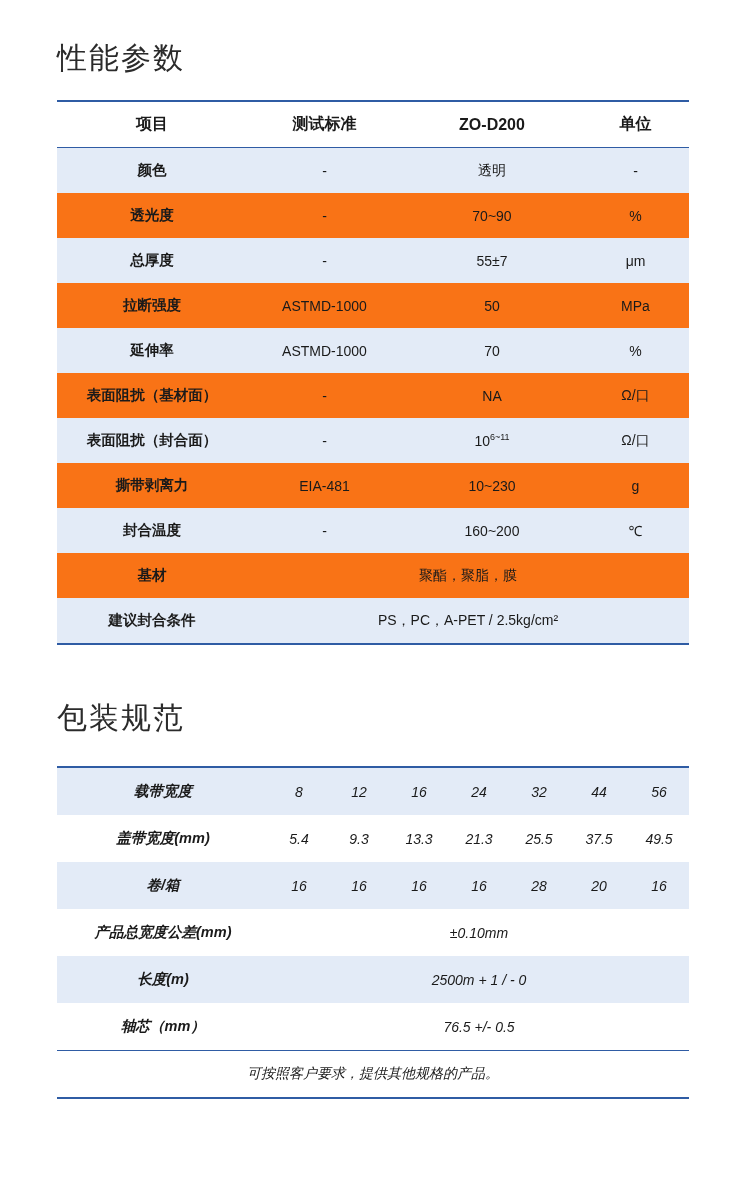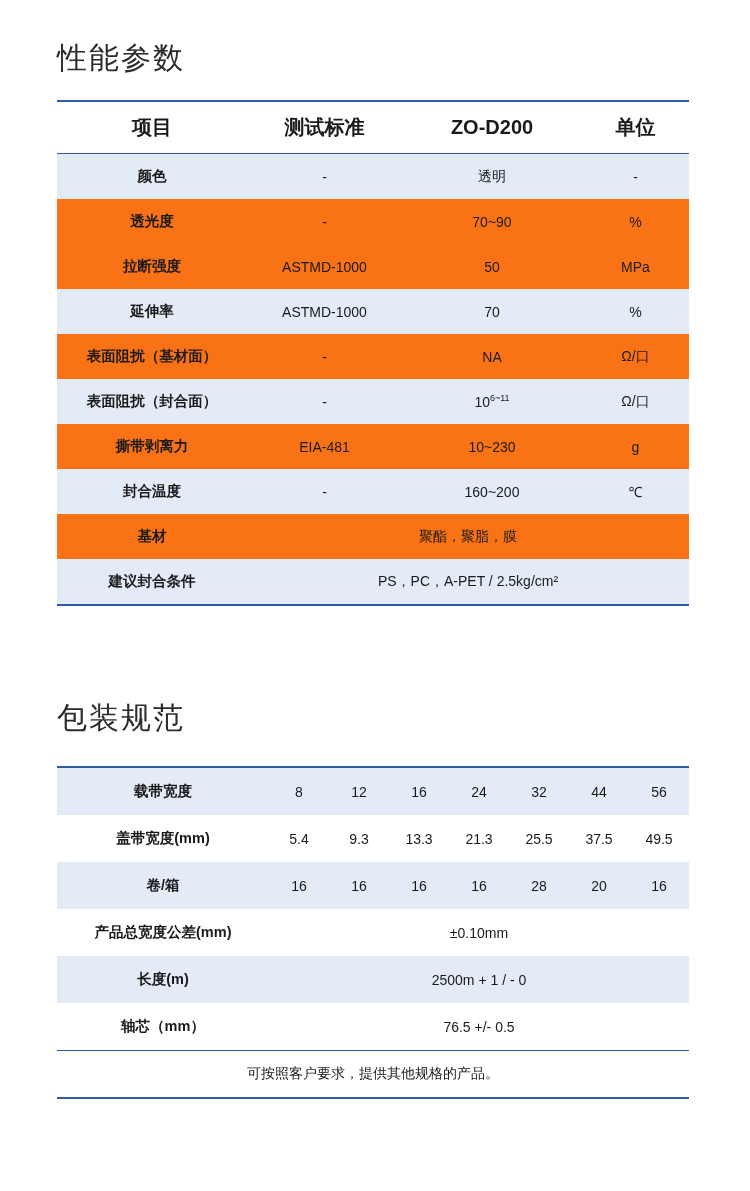--- a/index.html
+++ b/index.html
@@ -47,21 +47,21 @@
     position: absolute;
     left: 57px;
     top: 100px;
   }
   .pack-table {
     position: absolute;
     left: 57px;
     top: 766px;
   }
   .perf-table thead th {
-    font-size: 20px;
+    font-size: 16px;
     font-weight: bold;
     color: #1a1a1a;
     padding: 12px 4px;
     text-align: center;
     border-top: 2px solid #2f5ca4;
     border-bottom: 1px solid #2f5ca4;
     background: #ffffff;
   }
   .perf-table tbody td {
     font-size: 14px;
@@ -82,20 +82,21 @@
   }
   .perf-table tbody tr:last-child td {
     border-bottom: 2px solid #2f5ca4;
   }
   .pack-table td {
     font-size: 14px;
     padding: 14px 3px;
     text-align: center;
     color: #1a1a1a;
     border: none;
+    font-style: italic;
   }
   .pack-table td.label {
     font-weight: bold;
     font-size: 14.5px;
   }
   .pack-table tr.shade td {
     background: #e3ebf7;
   }
   .pack-table tr.plain td {
     background: #ffffff;
@@ -148,20 +149,26 @@
           <td>-</td>
           <td>透明</td>
           <td>-</td>
         </tr>
         <tr class="plain">
           <td class="label">透光度</td>
           <td>-</td>
           <td>70~90</td>
           <td>%</td>
         </tr>
+        <tr class="shade">
+          <td class="label">总厚度</td>
+          <td>-</td>
+          <td>55±7</td>
+          <td>μm</td>
+        </tr>
         <tr class="plain">
           <td class="label">拉断强度</td>
           <td>ASTMD-1000</td>
           <td>50</td>
           <td>MPa</td>
         </tr>
         <tr class="shade">
           <td class="label">延伸率</td>
           <td>ASTMD-1000</td>
           <td>70</td>

